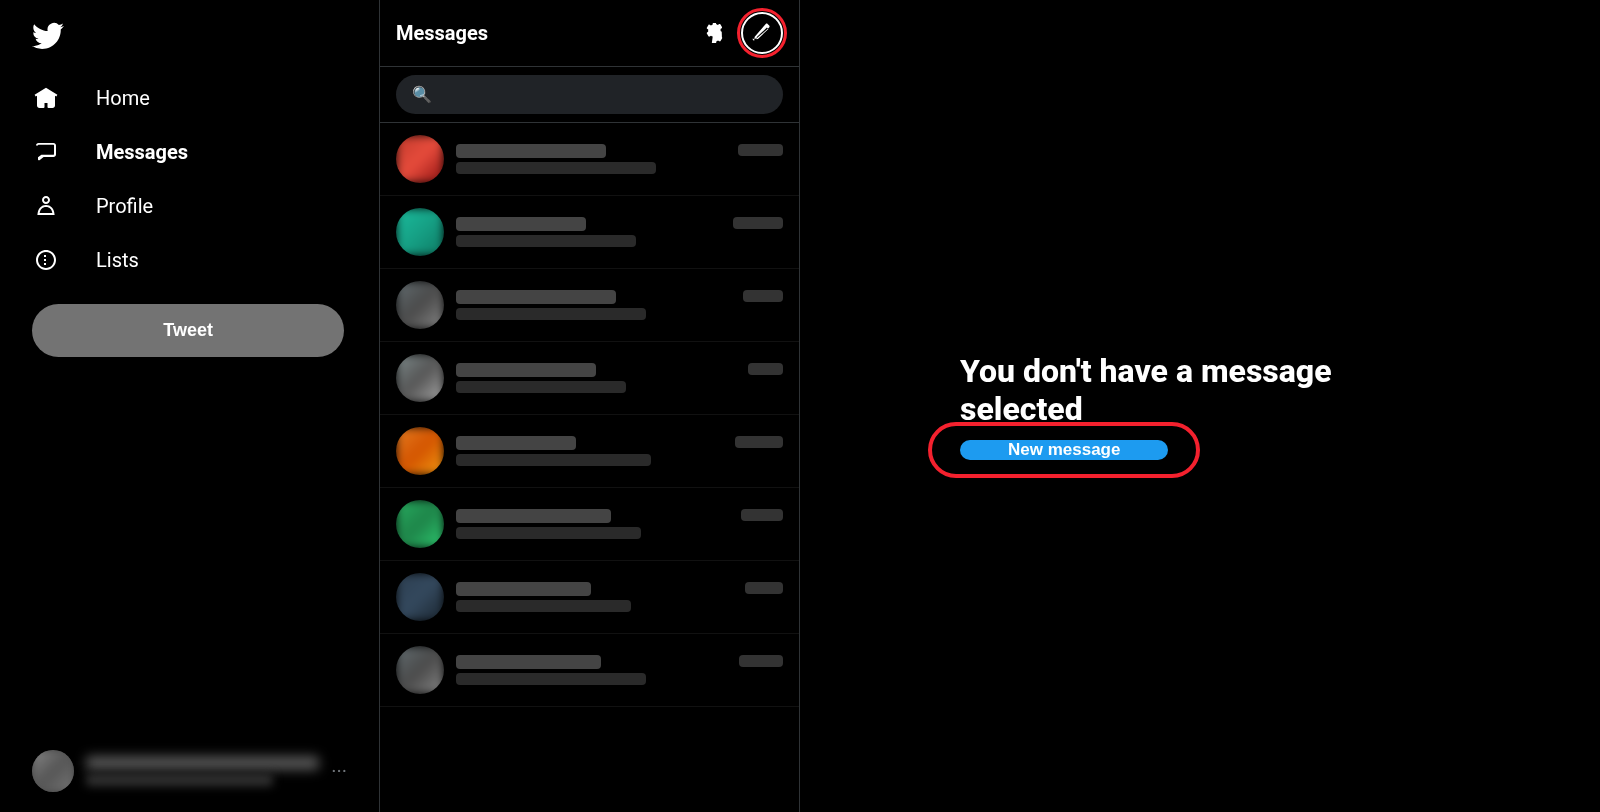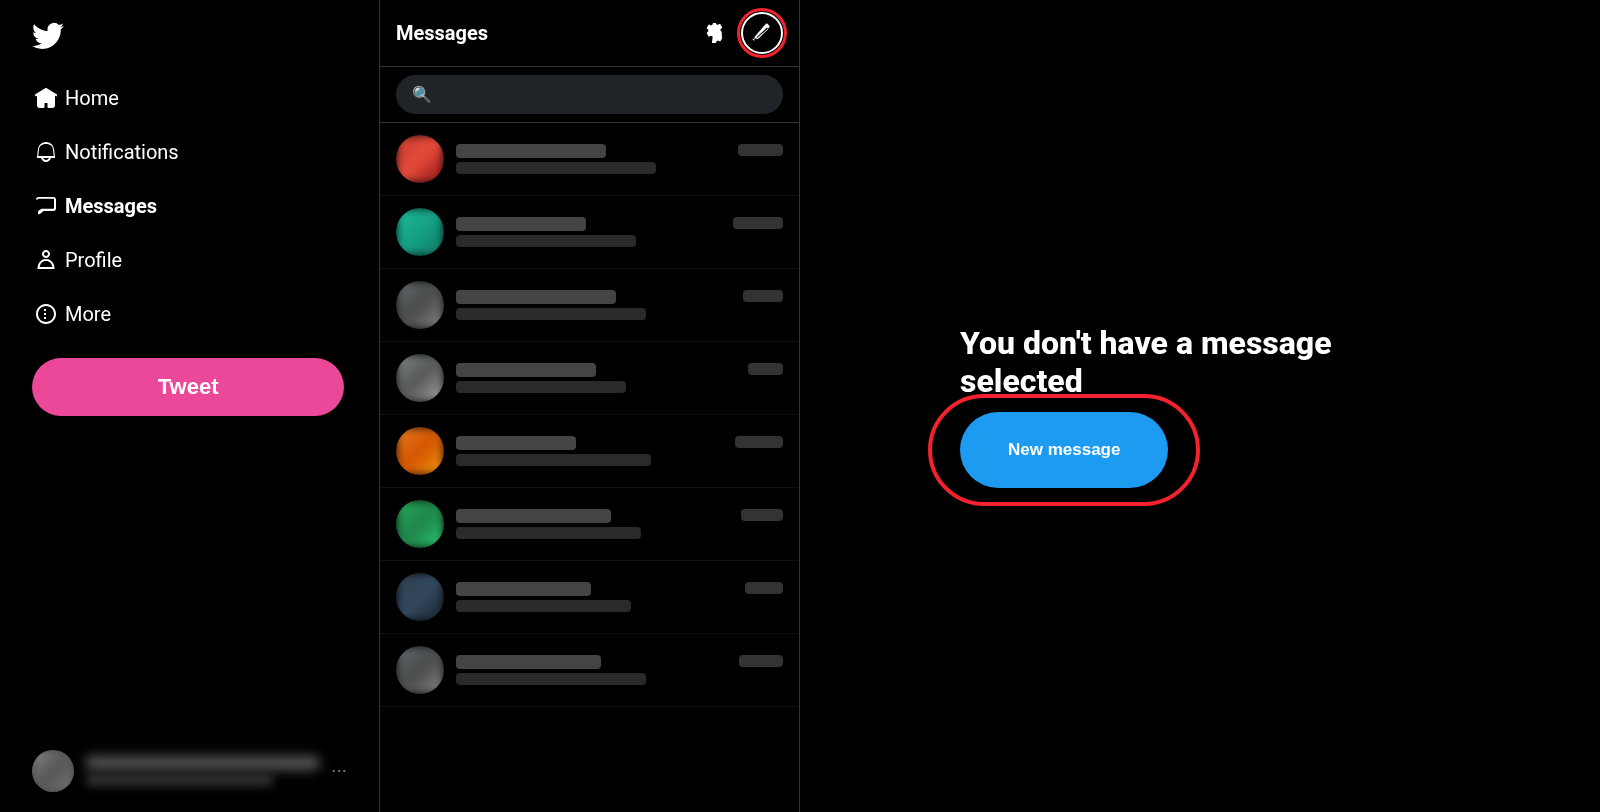--- a/index.html
+++ b/index.html
@@ -29,21 +29,21 @@
       margin-bottom: 4px;
     }
     .sidebar-logo svg {
       width: 32px;
       height: 32px;
       fill: #fff;
     }
     .nav-item {
       display: flex;
       align-items: center;
-      gap: 5px;
+      gap: 36px;
       padding: 12px 16px;
       border-radius: 9999px;
       cursor: pointer;
       font-size: 20px;
       font-weight: 400;
       color: #fff;
       transition: background 0.2s;
       margin-bottom: 2px;
     }
     .nav-item.active { font-weight: 700; }
@@ -53,26 +53,26 @@
       display: flex;
       align-items: center;
       justify-content: center;
       font-size: 22px;
       flex-shrink: 0;
     }
     .nav-label {
       font-size: 20px;
     }
     .tweet-btn {
-      background: #ec4899;
+      background: #737373;
       color: #fff;
       border: none;
       border-radius: 9999px;
       padding: 16px 0;
-      font-size: 22px;
+      font-size: 18px;
       font-weight: 700;
       cursor: pointer;
       width: 90%;
       margin: 16px 16px 0 16px;
       align-self: flex-start;
     }
     .sidebar-bottom {
       margin-top: auto;
       display: flex;
       align-items: center;
@@ -300,21 +300,21 @@
       font-size: 15px;
       color: #71767b;
       margin-bottom: 32px;
       line-height: 1.5;
     }
     .new-message-btn {
       background: #1d9bf0;
       color: #fff;
       border: none;
       border-radius: 9999px;
-      padding: 28px 48px;
+      padding: 0 48px;
       font-size: 17px;
       font-weight: 700;
       cursor: pointer;
       position: relative;
     }
     .new-message-btn::after {
       content: '';
       position: absolute;
       inset: -18px -32px;
       border-radius: 9999px;
@@ -342,28 +342,20 @@
   <div class="nav-item">
     <span class="nav-icon">
       <svg class="icon-svg" viewBox="0 0 24 24" fill="currentColor">
           <path d="M12 1.696L.622 8.807l1.06 1.696L3 9.679V19.5C3 20.881 4.119 22 5.5 22h4a1 1 0 0 0 1-1v-4h3v4a1 1 0 0 0 1 1h4c1.381 0 2.5-1.119 2.5-2.5V9.679l1.318.824 1.06-1.696L12 1.696z"></path>
         </svg>
     </span>
     <span class="nav-label">Home</span>
   </div>
 
 
-  <div class="nav-item">
-    <span class="nav-icon">
-      <svg class="icon-svg" viewBox="0 0 24 24" fill="currentColor">
-          <path d="M11.996 2c-4.062 0-7.49 3.021-7.999 7.041L2.867 18H7.1c.463 2.282 2.481 4 4.9 4s4.437-1.718 4.9-4h4.232l-1.13-8.959C19.486 5.021 16.058 2 11.996 2zM9.171 18h5.658c-.412 1.165-1.523 2-2.829 2s-2.417-.835-2.829-2zm-4.934-2l.982-7.79C5.675 5.65 8.595 4 11.996 4c3.4 0 6.32 1.65 6.778 4.21L19.757 16H4.237z"></path>
-        </svg>
-    </span>
-    <span class="nav-label">Notifications</span>
-  </div>
 
   <div class="nav-item active">
     <span class="nav-icon">
       <svg class="icon-svg" viewBox="0 0 24 24" fill="currentColor">
           <path d="M1.998 5.5C1.998 4.119 3.117 3 4.498 3h15c1.381 0 2.5 1.119 2.5 2.5v9c0 1.381-1.119 2.5-2.5 2.5H9.622l-4.124 3.13c-.7.532-1.5.026-1.5-.83V5.5zm2-.5v12.366l3.376-2.563c.138-.104.304-.16.476-.16h11.648c.276 0 .5-.224.5-.5v-9c0-.276-.224-.5-.5-.5h-15c-.276 0-.5.224-.5.5z"></path>
         </svg>
     </span>
     <span class="nav-label">Messages</span>
   </div>
 
@@ -377,21 +369,21 @@
     </span>
     <span class="nav-label">Profile</span>
   </div>
 
   <div class="nav-item">
     <span class="nav-icon">
       <svg class="icon-svg" viewBox="0 0 24 24" fill="currentColor">
           <path d="M12 2C6.477 2 2 6.477 2 12s4.477 10 10 10 10-4.477 10-10S17.523 2 12 2zm0 18c-4.418 0-8-3.582-8-8s3.582-8 8-8 8 3.582 8 8-3.582 8-8 8zm-2-9.001h2v2h-2v-2zm0-4h2v2h-2v-2zm0 8h2v2h-2v-2z"></path>
         </svg>
     </span>
-    <span class="nav-label">More</span>
+    <span class="nav-label">Lists</span>
   </div>
 
   <button class="tweet-btn">Tweet</button>
 
   <div class="sidebar-bottom">
     <div class="avatar-placeholder">
       <div class="avatar-blur"></div>
     </div>
     <div class="bottom-info">
       <div class="bottom-name">&nbsp;&nbsp;&nbsp;&nbsp;&nbsp;&nbsp;&nbsp;&nbsp;&nbsp;&nbsp;&nbsp;&nbsp;&nbsp;&nbsp;&nbsp;&nbsp;&nbsp;&nbsp;&nbsp;</div>

